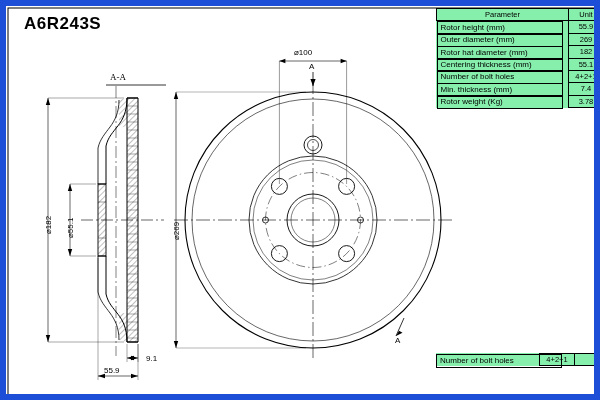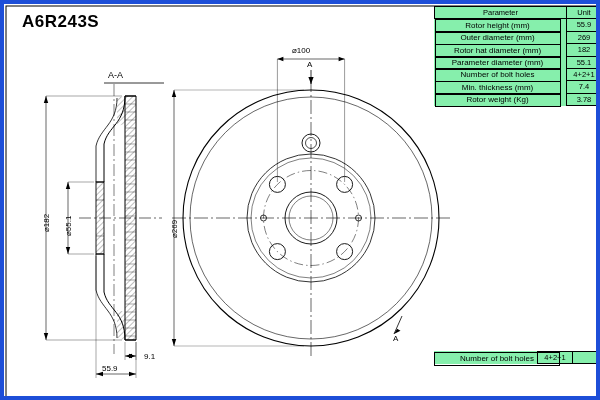--- a/index.html
+++ b/index.html
@@ -9,21 +9,21 @@
   }
   body {
     font-family: "Liberation Sans", sans-serif;
   }
   #page {
     position: relative;
     width: 600px;
     height: 400px;
     background: #ffffff;
     overflow: hidden;
-    border: 4px solid #1d4ed8;
+    border: 6px solid #1d4ed8;
     box-sizing: border-box;
   }
   .part-number {
     position: absolute;
     left: 18px;
     top: 8px;
     font-size: 17px;
     font-weight: bold;
     letter-spacing: 0.5px;
     color: #000;
@@ -38,21 +38,20 @@
     color: #000;
     font-family: "Liberation Sans", sans-serif;
     background: #86efac;
   }
   table.spec td, table.spec th {
     border: 1px solid #000;
     padding: 1px 3px;
     font-weight: normal;
     white-space: nowrap;
     line-height: 1.25;
-    text-align: center;
   }
   table.spec th {
     text-align: center;
   }
   table.spec td.val {
     text-align: center;
     width: 28px;
   }
   table.spec td.unit {
     text-align: center;
@@ -241,21 +240,21 @@
 
     <g>
       <line x1="170" y1="86" x2="170" y2="342" stroke="#000" stroke-width="0.6"></line>
       <path d="M170,86 l-2.2,7 h4.4 z" fill="#000"></path>
       <path d="M170,342 l-2.2,-7 h4.4 z" fill="#000"></path>
       <line x1="170" y1="86" x2="300" y2="86" stroke="#000" stroke-width="0.3"></line>
       <line x1="170" y1="342" x2="300" y2="342" stroke="#000" stroke-width="0.3"></line>
     </g>
   </svg>
 
-  <div class="lbl big" style="left:104px; top:66px;">A-A</div>
+  <div class="lbl big" style="left:104px; top:66px;font-family:Liberation Serif, serif;">A-A</div>
 
   <div class="lbl" style="left:303px; top:56px;">A</div>
   <div class="lbl" style="left:389px; top:330px;">A</div>
 
   <div class="lbl" style="left:288px; top:42px;">⌀100</div>
 
   <div class="lbl rot" style="left:166px; top:234px;">⌀269</div>
 
   <div class="lbl rot" style="left:38px; top:228px;">⌀182</div>
 
@@ -279,21 +278,21 @@
       </tr>
       <tr>
         <td class="lbl">Outer diameter (mm)</td>
         <td class="val">269</td>
       </tr>
       <tr>
         <td class="lbl">Rotor hat diameter (mm)</td>
         <td class="val">182</td>
       </tr>
       <tr>
-        <td class="lbl">Parameter diameter (mm)</td>
+        <td class="lbl">Centering thickness (mm)</td>
         <td class="val">55.1</td>
       </tr>
       <tr>
         <td class="lbl">Number of bolt holes</td>
         <td class="val">4+2+1</td>
       </tr>
       <tr>
         <td class="lbl">Min. thickness (mm)</td>
         <td class="val">7.4</td>
       </tr>

